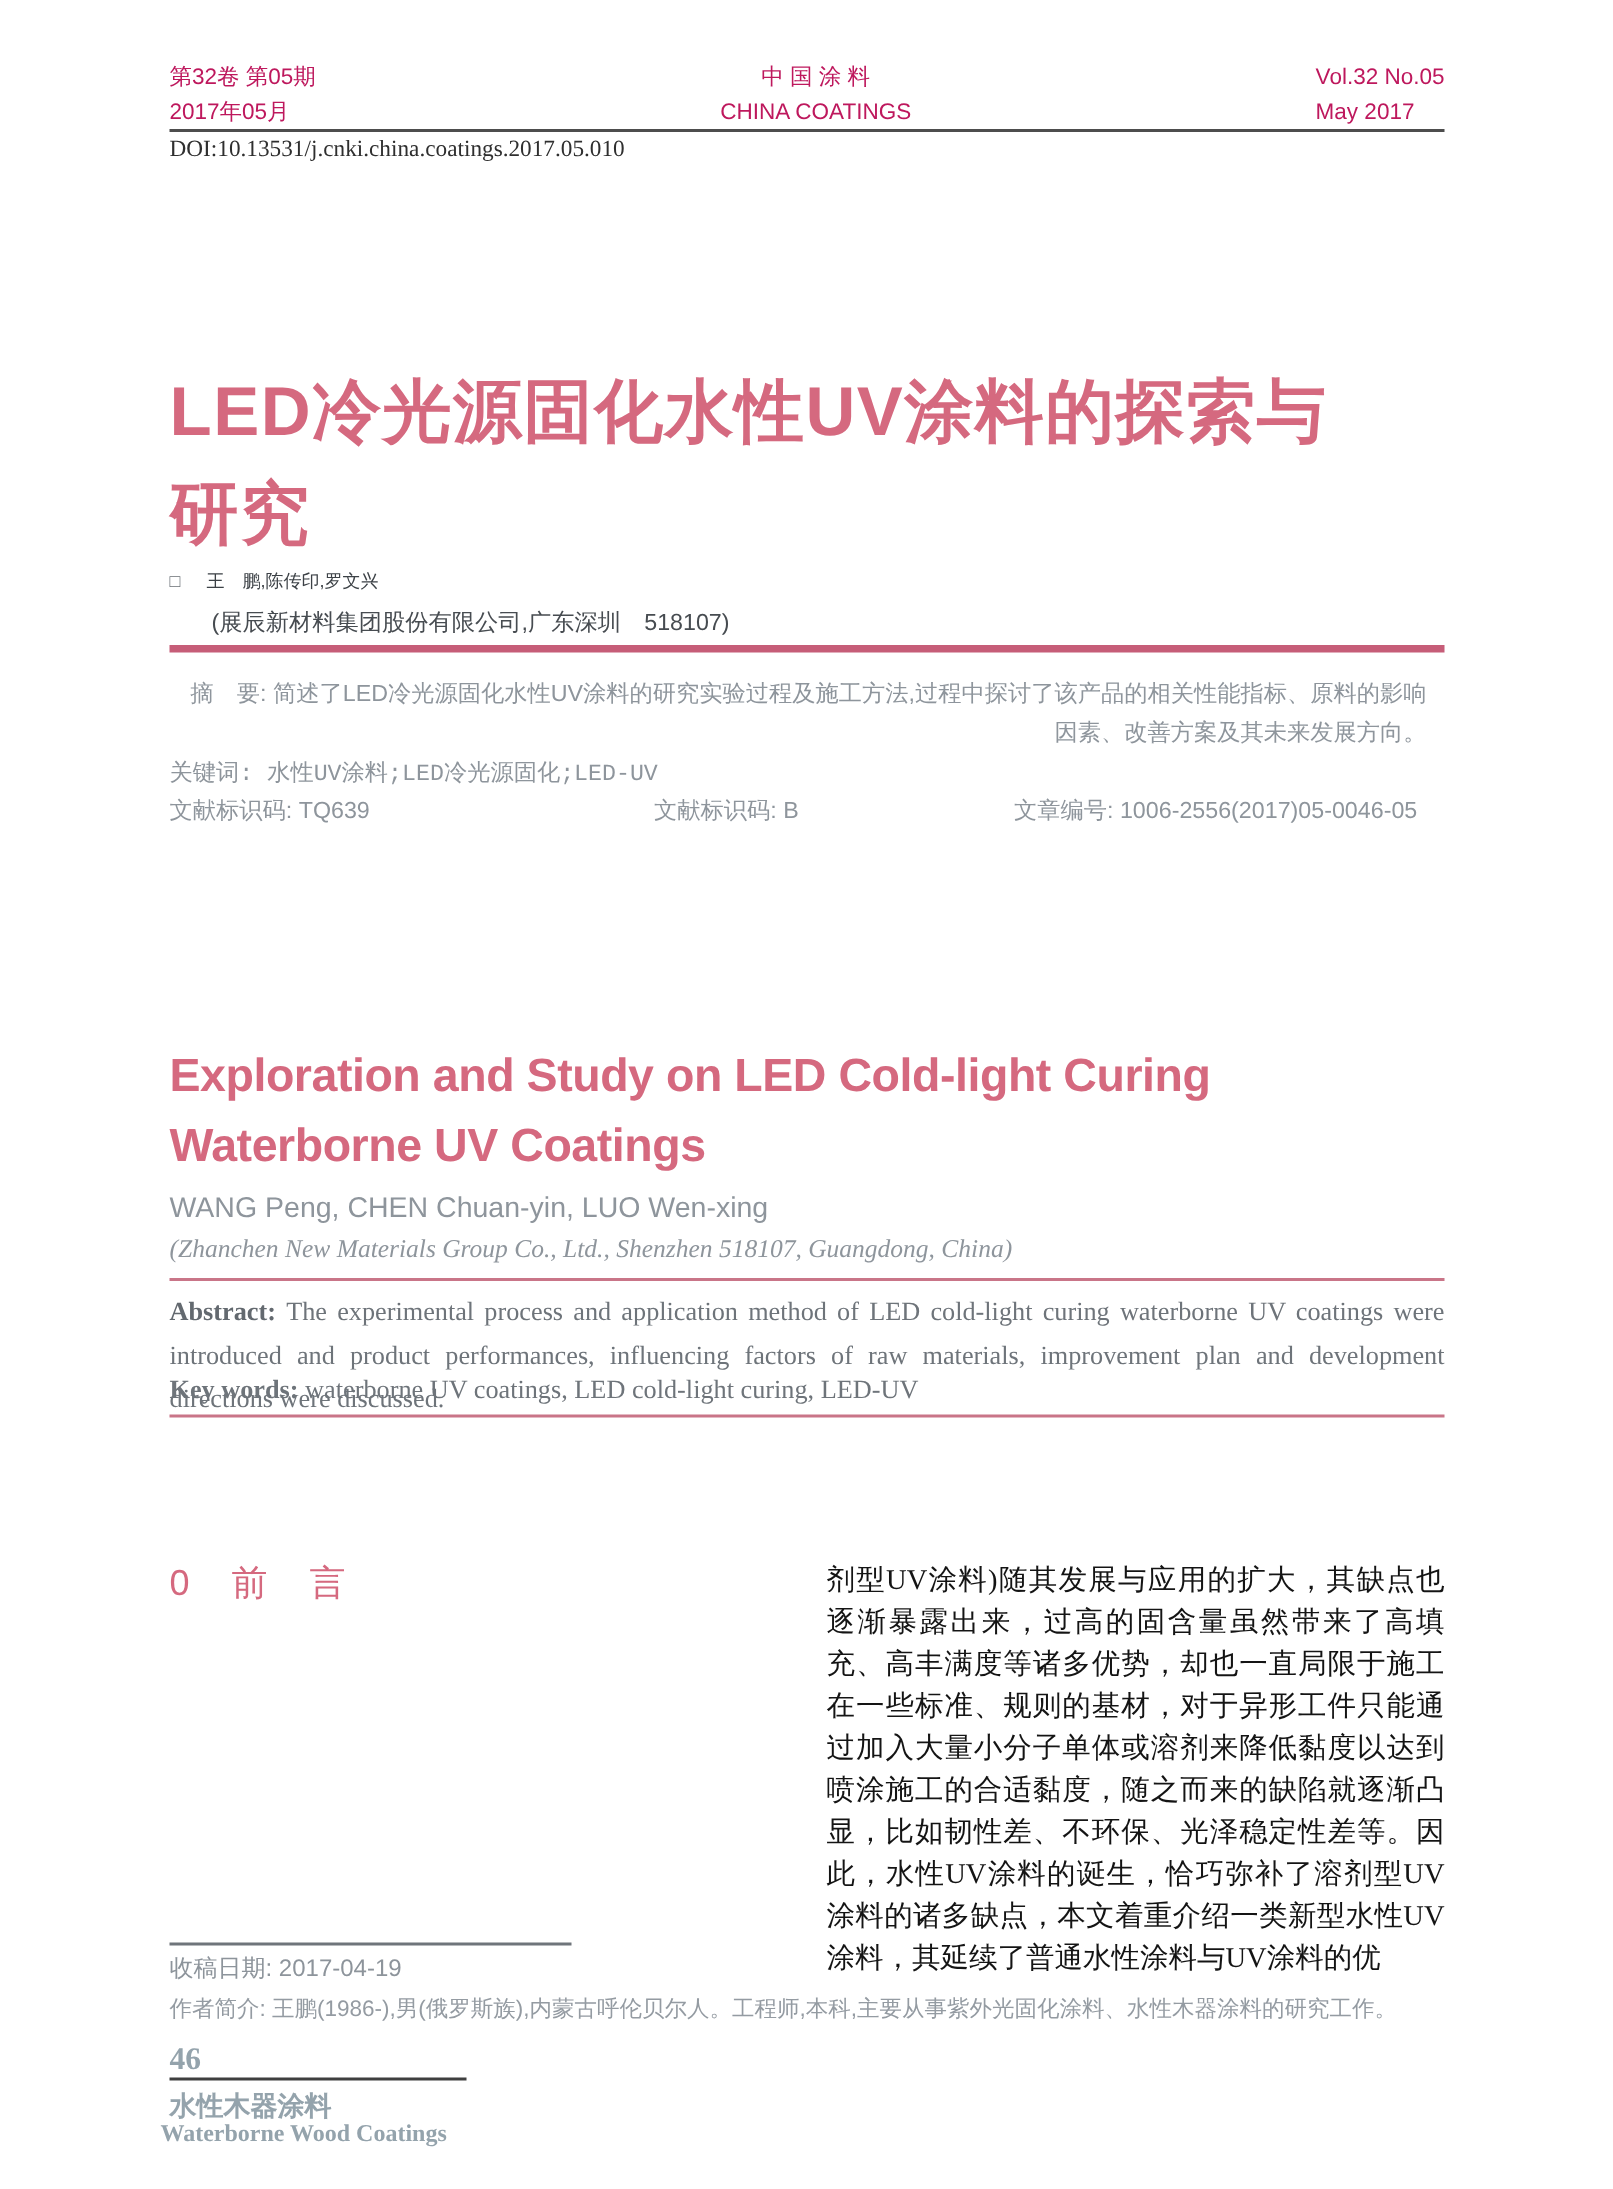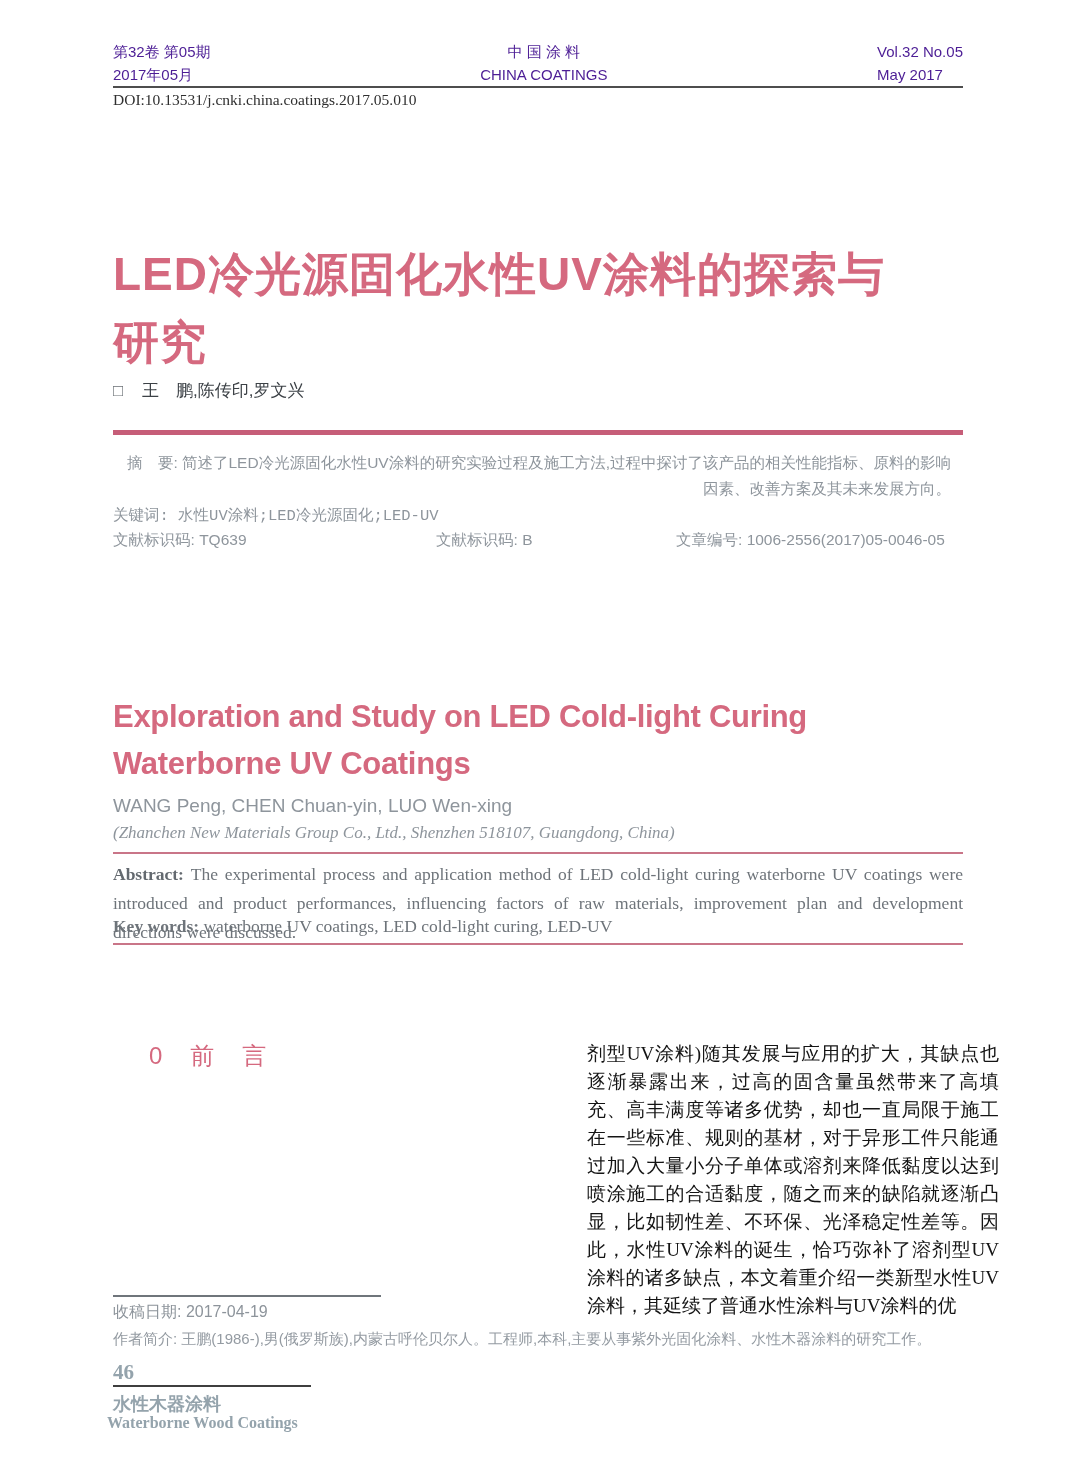--- a/index.html
+++ b/index.html
@@ -2,31 +2,31 @@
 <html><head>
 <meta charset="utf-8">
 <style>
   html,body{margin:0;padding:0;background:#ffffff;}
   .page{position:relative;width:1075px;height:1459px;background:#fff;overflow:hidden;
         font-family:"Liberation Sans",sans-serif;}
   .abs{position:absolute;}
 
   
   .jheader{left:113px;top:40px;width:850px;display:flex;justify-content:space-between;
-           color:#4c1d95;font-size:15px;line-height:23px;}
+           color:#be185d;font-size:15px;line-height:23px;}
   .jheader .col-c{text-align:center;}
   .jheader .col-r{text-align:left;}
   .header-rule{left:113px;top:86px;width:850px;height:2px;background:#4d4d4d;}
   .doi{left:113px;top:91px;width:850px;font-family:"Liberation Serif",serif;
        color:#2f2f2f;font-size:15.5px;}
 
   
   .title-cn{left:113px;top:240px;width:780px;color:#d5697f;font-weight:bold;
             font-size:46px;line-height:68px;letter-spacing:1px;}
-  .authors-cn{left:113px;top:379px;width:850px;color:#3c4146;font-size:17px;}
+  .authors-cn{left:113px;top:379px;width:850px;color:#3c4146;font-size:12px;}
   .authors-cn .marker{display:inline-block;margin-right:14px;color:#6b7176;}
   .affil-cn{left:141px;top:405px;width:820px;color:#474c51;font-size:15.5px;}
   .pink-bar{left:113px;top:430px;width:850px;height:5px;background:#c65d78;}
 
   
   .abstract-cn{left:125px;top:450px;width:826px;color:#8e959c;font-size:15.5px;line-height:26px;}
   .abstract-cn p{margin:0;padding-left:2em;text-indent:-2em;text-align:right;}
   .kw-cn{left:113px;top:505px;width:850px;color:#8e959c;font-size:15.5px;font-family:Liberation Mono, monospace;}
   .clc-row{left:113px;top:530px;width:850px;color:#8e959c;font-size:15.5px;}
   .clc-row .cell{position:absolute;top:0;white-space:nowrap;}
@@ -42,21 +42,21 @@
             font-family:"Liberation Serif",serif;font-style:italic;}
   .rule-pink-top{left:113px;top:852px;width:850px;height:2px;background:#c97588;}
   .abstract-en{left:113px;top:860px;width:850px;color:#6e747a;font-size:17.5px;line-height:29px;
                font-family:"Liberation Serif",serif;text-align:justify;}
   .abstract-en b{color:#63696f;}
   .kw-en{left:113px;top:916px;width:850px;color:#6e747a;font-size:17.5px;
          font-family:"Liberation Serif",serif;}
   .rule-pink-bot{left:113px;top:943px;width:850px;height:2px;background:#c97588;}
 
   
-  .section{left:113px;top:1040px;width:850px;display:flex;gap:26px;margin-left:36px;}
+  .section{left:113px;top:1040px;width:850px;display:flex;gap:26px;}
   .section .col{width:412px;}
   .sec-heading{color:#d5697f;font-size:24px;line-height:32px;margin:0 0 10px 0;
                font-weight:500;letter-spacing:2px;}
   .bodytext{font-family:"Liberation Serif",serif;color:#141414;font-size:19px;
             line-height:28px;text-align:justify;margin:0;}
   .indent2{text-indent:2em;}
 
   
   .footnote-rule{left:113px;top:1295px;width:268px;height:2px;background:#6f757b;}
   .received{left:113px;top:1302px;width:850px;color:#8d949b;font-size:16px;}
@@ -92,20 +92,21 @@
   </div>
   <div class="abs header-rule"></div>
   <div class="abs doi">DOI:10.13531/j.cnki.china.coatings.2017.05.010</div>
 
   <h1 class="abs title-cn" style="margin:0">LED冷光源固化水性UV涂料的探索与研究</h1>
 
   <div class="abs authors-cn">
     <span class="marker">□</span>
     <span>王　鹏,陈传印,罗文兴</span>
   </div>
+  <div class="abs affil-cn">(展辰新材料集团股份有限公司,广东深圳　518107)</div>
 
   <div class="abs pink-bar"></div>
 
   <div class="abs abstract-cn">
     <p>
       <span>摘　要: </span><span>简述了LED冷光源固化水性UV涂料的研究实验过程及施工方法,过程中探讨了该产品的相关性能指标、原料的影响因素、改善方案及其未来发展方向。</span>
     </p>
   </div>
   <div class="abs kw-cn">
     <span>关键词: </span><span>水性UV涂料;LED冷光源固化;LED-UV</span>

